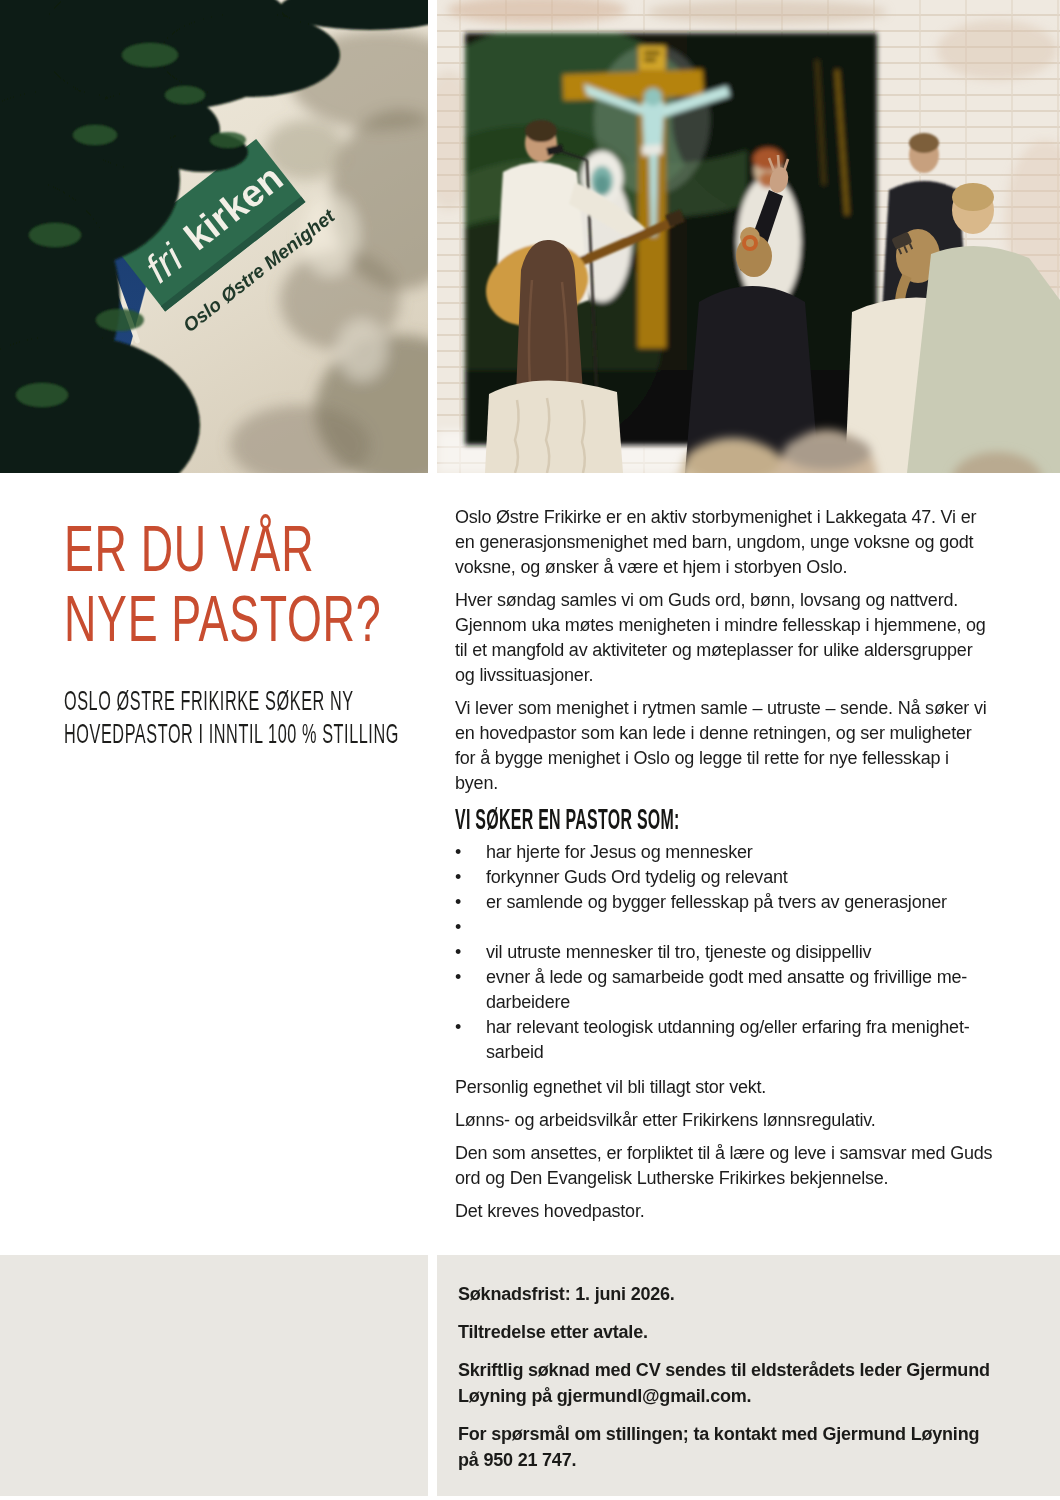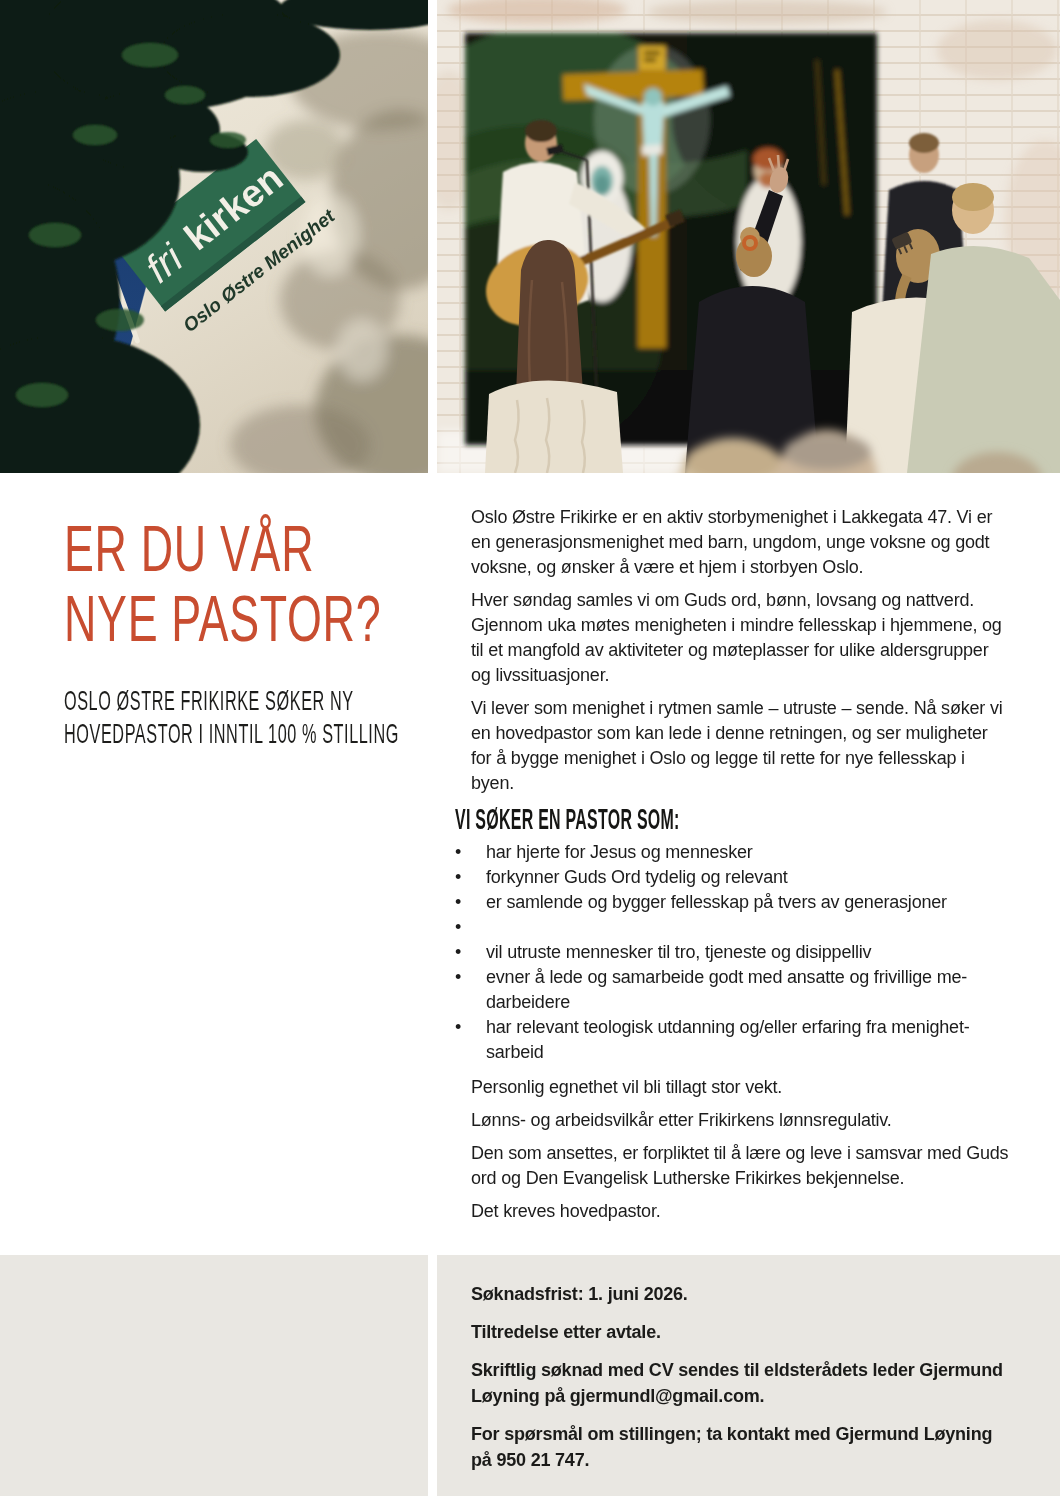--- a/index.html
+++ b/index.html
@@ -22,39 +22,39 @@
   }
   .main-title span{display:block;}
   .sub-title{
     margin:30px 0 0 0;font-size:28px;line-height:33px;font-weight:400;color:#1d1d1b;
     transform:scaleX(0.58);transform-origin:0 0;white-space:nowrap;letter-spacing:1px;
   }
   .sub-title span{display:block;}
   
   .right-col{position:absolute;left:455px;top:505px;width:580px;}
   .right-col p{
-    margin:0 0 8px 16px;font-size:18px;line-height:25px;color:#1c1c1c;
+    margin:0 0 8px 0;font-size:18px;line-height:25px;color:#1c1c1c;
     letter-spacing:-0.2px;white-space:pre;
   }
   .list-heading{
     margin:4px 0 6px 0;font-size:29px;line-height:30px;font-weight:700;color:#161614;
     transform:scaleX(0.55);transform-origin:0 0;white-space:nowrap;letter-spacing:0.5px;
   }
   .bullet-list{margin:0 0 10px 0;}
   .bullet-row{display:flex;align-items:flex-start;}
   .bullet-dot{width:31px;flex:0 0 31px;font-size:18px;line-height:25px;color:#1c1c1c;}
   .bullet-dot::before{content:"\2022";}
   .bullet-text{font-size:18px;line-height:25px;color:#1c1c1c;letter-spacing:-0.2px;white-space:pre;}
   
   .footer{position:absolute;top:1255px;left:0;width:1060px;height:241px;display:flex;gap:9px;}
   .footer-panel{background:#e9e7e2;height:241px;}
   .footer-panel.left{width:428px;}
   .footer-panel.right{width:623px;box-sizing:border-box;padding:26px 0 0 18px;}
   .footer-panel.right p{
-    margin:0 0 12px 16px;font-size:18px;line-height:26px;font-weight:700;color:#1b1b19;
+    margin:0 0 12px 3px;font-size:18px;line-height:26px;font-weight:700;color:#1b1b19;
     letter-spacing:-0.2px;white-space:pre;
   }
   .bottom-sliver{position:absolute;left:0;top:1496px;width:1060px;height:4px;background:#fff;}
 </style>
 </head>
 <body>
 
 <div class="page">
 
   <div class="photos">

